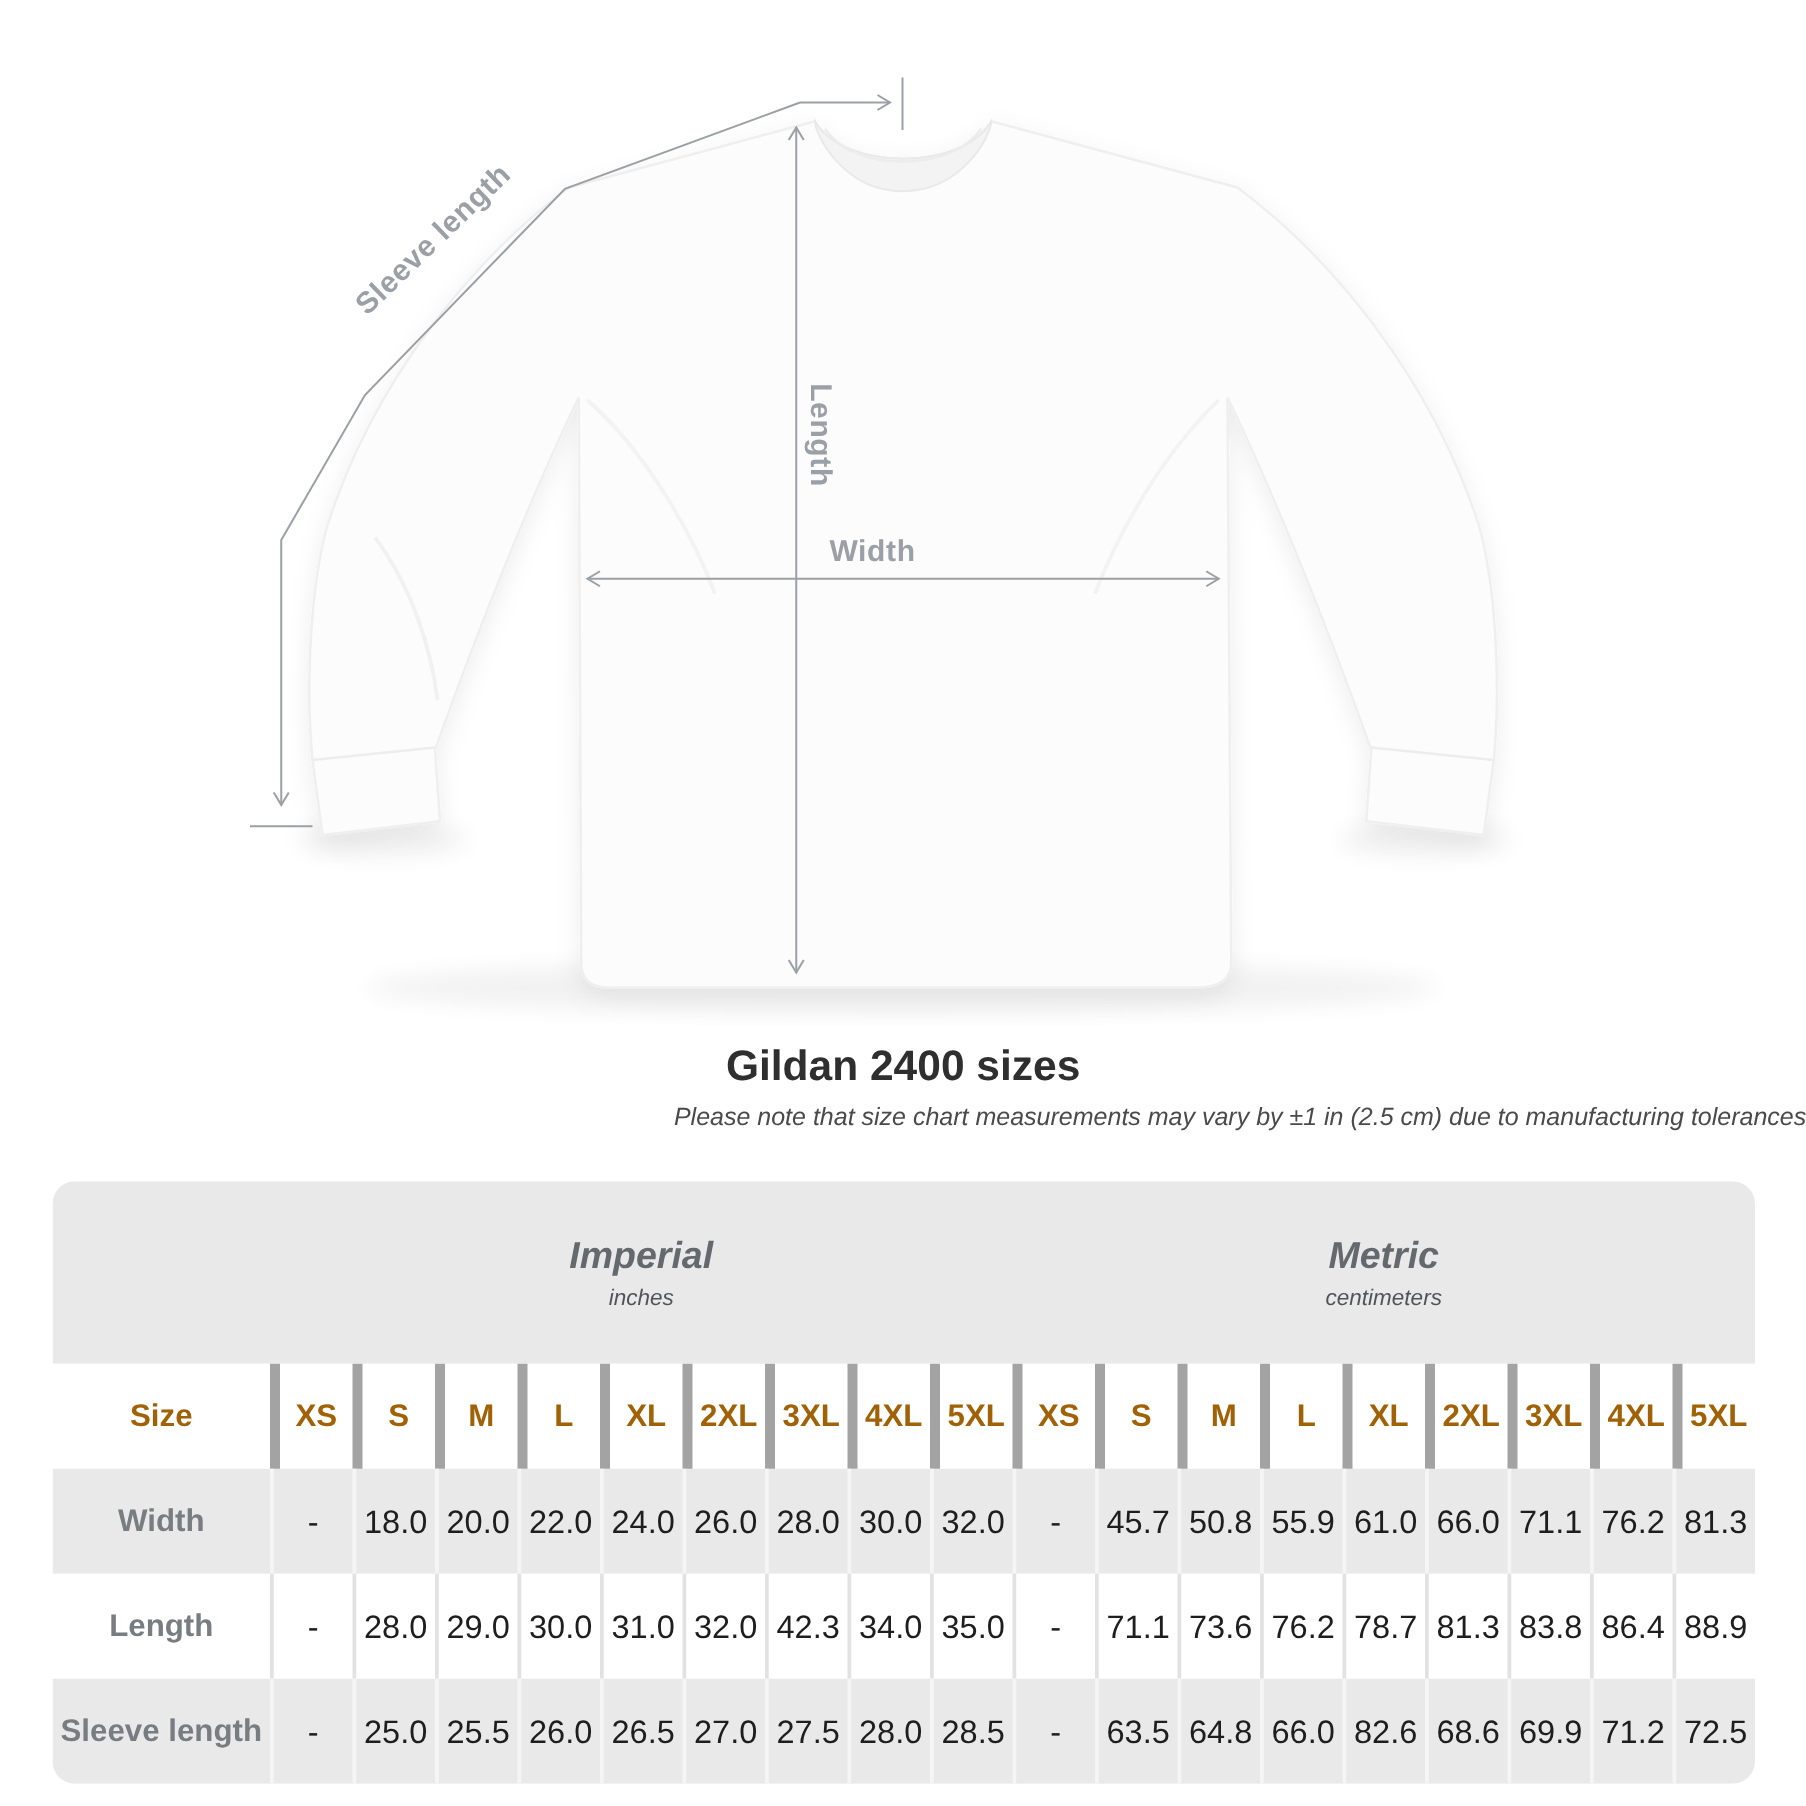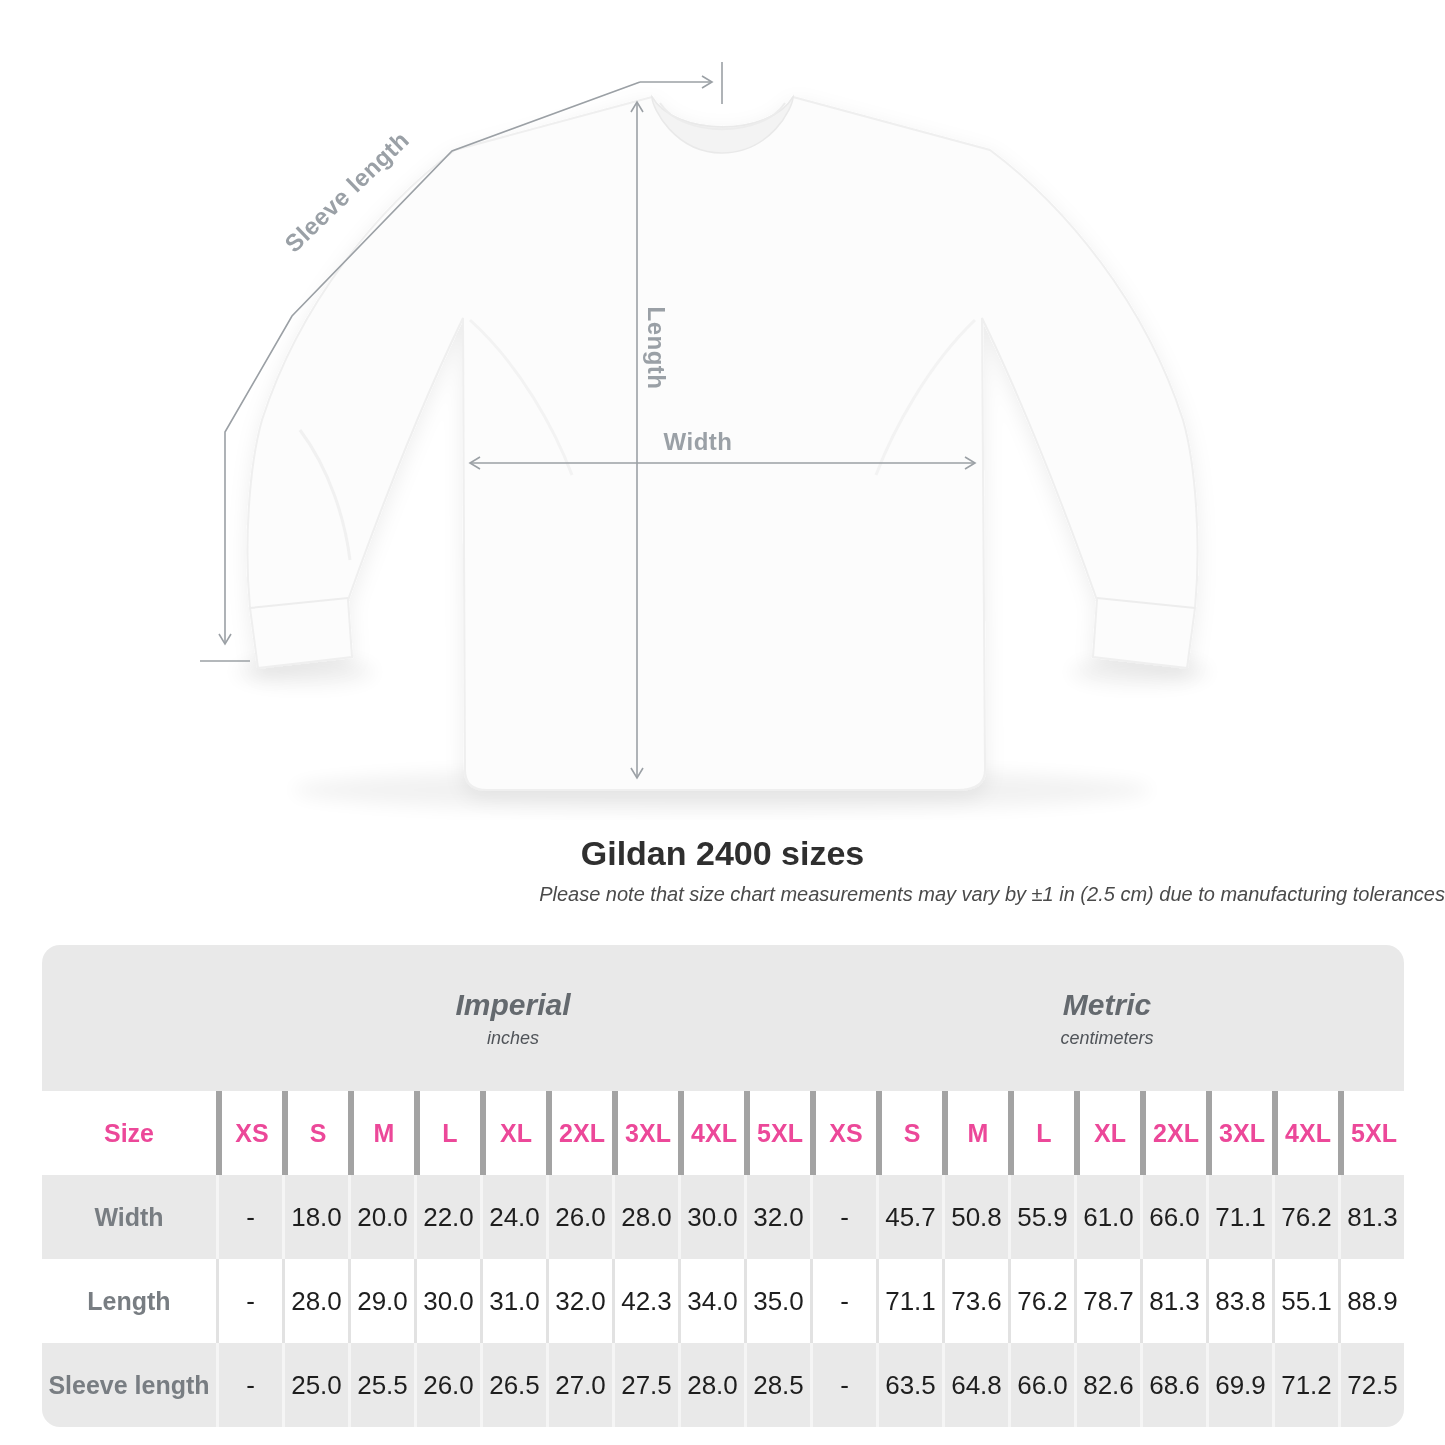--- a/index.html
+++ b/index.html
@@ -23,24 +23,24 @@
   .t-row{display:grid;grid-template-columns:174px repeat(18,1fr);}
   .t-units{height:146px;background:#e9e9e9;}
   .t-group{grid-column:span 9;display:flex;flex-direction:column;align-items:center;justify-content:center;gap:6px;}
   .g-name{font-size:30px;font-weight:bold;font-style:italic;color:#64696e;}
   .g-unit{font-size:18px;font-style:italic;color:#505459;}
   .t-head{height:84px;background:#ffffff;}
   .t-data{height:84px;}
   .row-light{background:#ffffff;}
   .row-shade{background:#e9e9e9;}
   .t-cell{display:flex;align-items:center;justify-content:center;font-size:26px;color:#1e1e1e;}
-  .t-head .t-cell{font-weight:bold;font-size:25px;color:#ec4899;}
+  .t-head .t-cell{font-weight:bold;font-size:25px;color:#a16207;}
   .label-col{font-weight:bold;font-size:25px;color:#787d82;}
   .row-light .t-cell + .t-cell{border-left:3px solid #e2e2e2;}
-  .t-head .t-cell + .t-cell{border-left:6px solid #a3a3a3;}
+  .t-head .t-cell + .t-cell{border-left:8px solid #a3a3a3;}
   .row-shade .t-cell + .t-cell{border-left:3px solid #f5f5f5;}
 </style>
 </head>
 <body>
 
 <div class="page">
 
   <div class="diagram">
     <svg width="1445" height="820" viewBox="0 0 1445 820">
       <defs>
@@ -175,21 +175,21 @@
       <div class="t-cell">42.3</div>
       <div class="t-cell">34.0</div>
       <div class="t-cell">35.0</div>
       <div class="t-cell">-</div>
       <div class="t-cell">71.1</div>
       <div class="t-cell">73.6</div>
       <div class="t-cell">76.2</div>
       <div class="t-cell">78.7</div>
       <div class="t-cell">81.3</div>
       <div class="t-cell">83.8</div>
-      <div class="t-cell">55.1</div>
+      <div class="t-cell">86.4</div>
       <div class="t-cell">88.9</div>
     </div>
 
     <div class="t-row t-data row-shade">
       <div class="t-cell label-col">Sleeve length</div>
       <div class="t-cell">-</div>
       <div class="t-cell">25.0</div>
       <div class="t-cell">25.5</div>
       <div class="t-cell">26.0</div>
       <div class="t-cell">26.5</div>

